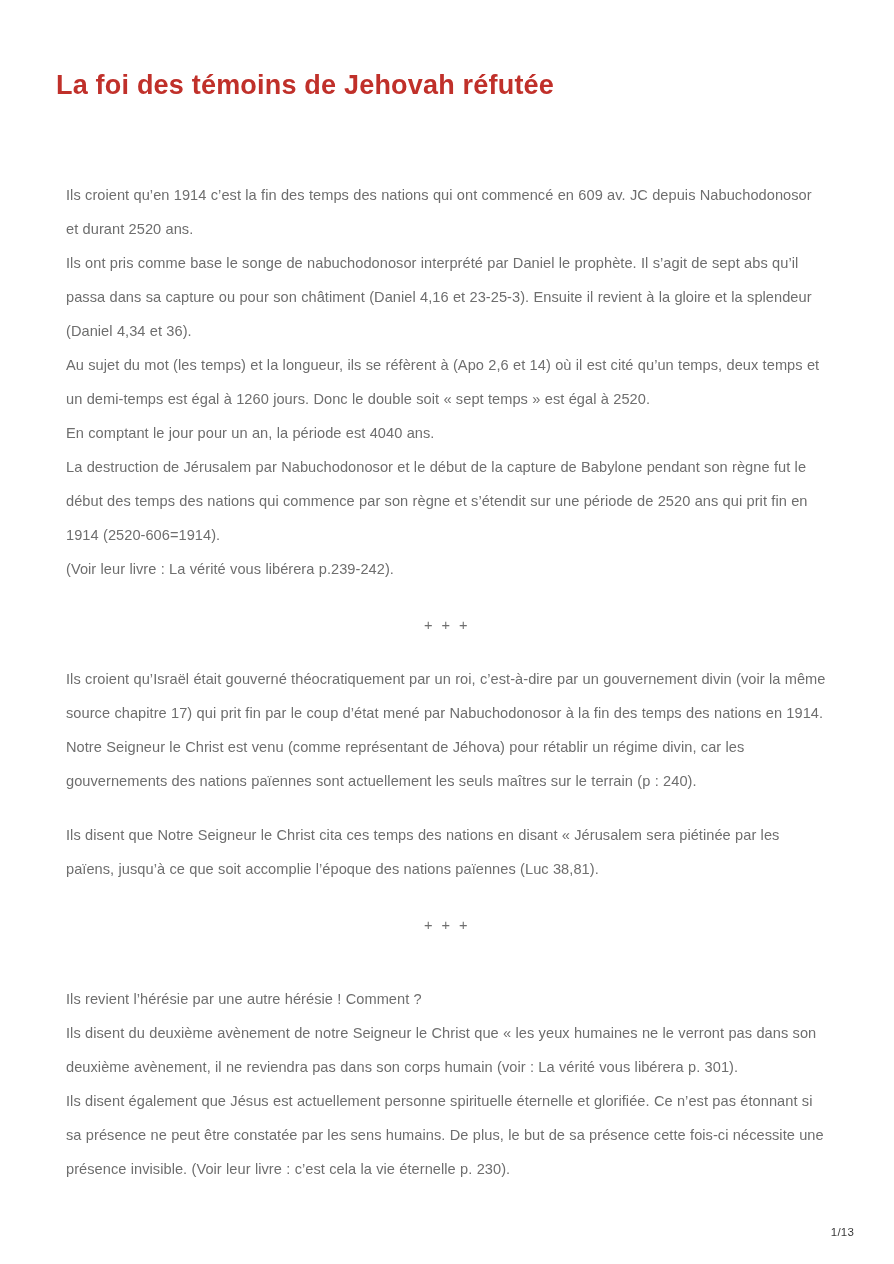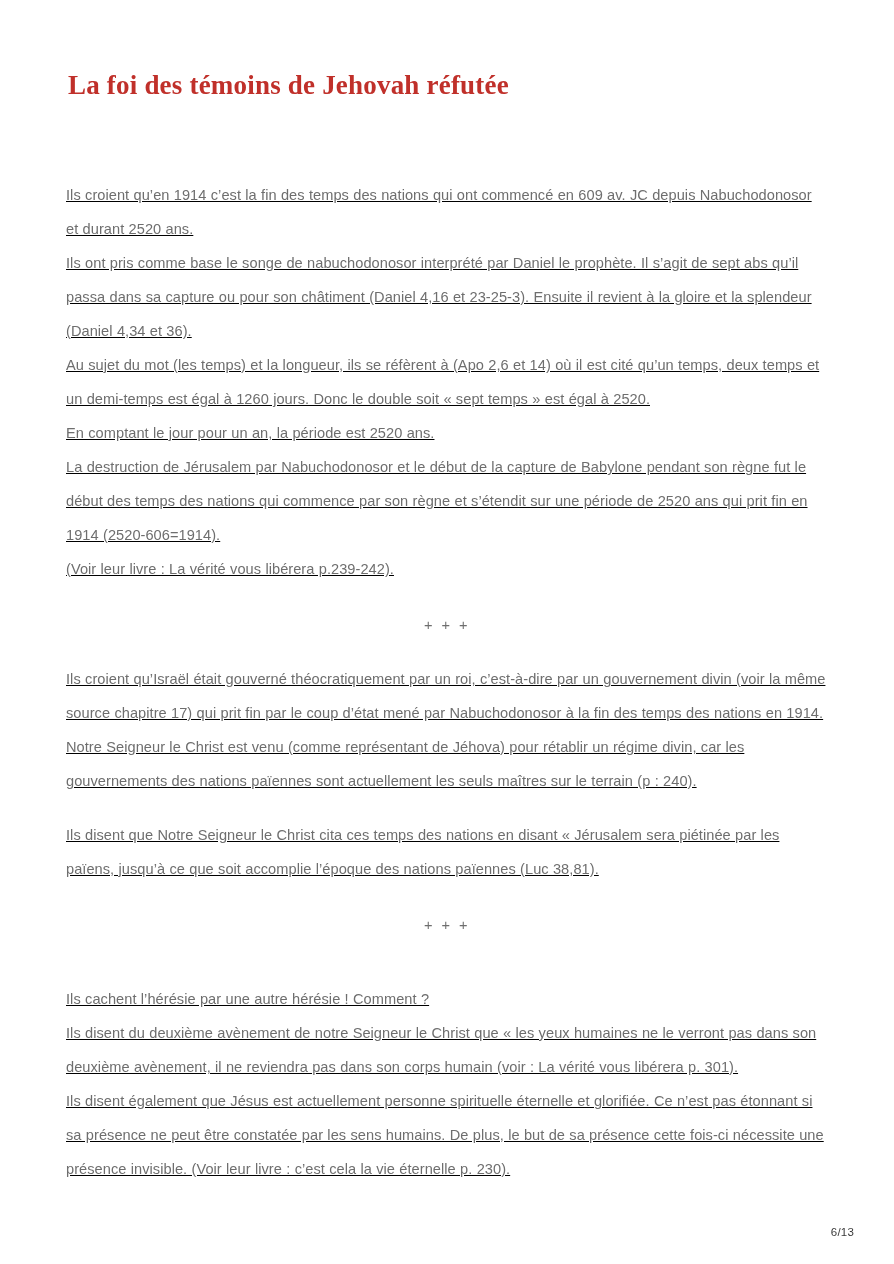--- a/index.html
+++ b/index.html
@@ -19,25 +19,25 @@
   .page {
     position: relative;
     width: 894px;
     height: 1264px;
     box-sizing: border-box;
     padding: 0;
     background: #fff;
   }
   .doc-title {
     position: absolute;
-    left: 68px;
+    left: 56px;
     top: 68px;
     width: 780px;
     margin: 0;
-    font-family: Liberation Serif, serif;
+    font-family: Liberation Sans, sans-serif;
     font-size: 27px;
     font-weight: bold;
     letter-spacing: 0.2px;
     color: #c0302a;
     line-height: 34px;
   }
   .body-area {
     position: absolute;
     left: 66px;
     top: 178px;
@@ -51,21 +51,20 @@
     color: #6e6e6e;
     text-align: left;
     letter-spacing: 0.05px;
     word-spacing: 0.2px;
   }
   .para + .para {
     margin-top: 0;
   }
   .block {
     margin: 0 0 0 0;
-    text-decoration: underline;
   }
   .sep {
     margin: 0;
     padding: 0;
     font-size: 14.6px;
     line-height: 34px;
     color: #6e6e6e;
     text-align: center;
     letter-spacing: 2.5px;
   }
@@ -88,44 +87,44 @@
 <div class="page">
 
   <h1 class="doc-title">La foi des témoins de Jehovah réfutée</h1>
 
   <div class="body-area">
 
     <div class="block">
       <p class="para">Ils croient qu’en 1914 c’est la fin des temps des nations qui ont commencé en 609 av. JC depuis Nabuchodonosor et durant 2520 ans.</p>
       <p class="para">Ils ont pris comme base le songe de nabuchodonosor interprété par Daniel le prophète. Il s’agit de sept abs qu’il passa dans sa capture ou pour son châtiment (Daniel 4,16 et 23-25-3). Ensuite il revient à la gloire et la splendeur (Daniel 4,34 et 36).</p>
       <p class="para">Au sujet du mot (les temps) et la longueur, ils se réfèrent à (Apo 2,6 et 14) où il est cité qu’un temps, deux temps et un demi-temps est égal à 1260 jours. Donc le double soit « sept temps » est égal à 2520.</p>
-      <p class="para">En comptant le jour pour un an, la période est 2520 ans.</p>
+      <p class="para">En comptant le jour pour un an, la période est 4040 ans.</p>
       <p class="para">La destruction de Jérusalem par Nabuchodonosor et le début de la capture de Babylone pendant son règne fut le début des temps des nations qui commence par son règne et s’étendit sur une période de 2520 ans qui prit fin en 1914 (2520-606=1914).</p>
       <p class="para">(Voir leur livre : La vérité vous libérera p.239-242).</p>
     </div>
 
     <div class="spacer-before-sep"></div>
     <p class="sep">+ + +</p>
     <div class="spacer-after-sep"></div>
 
     <div class="block">
       <p class="para">Ils croient qu’Israël était gouverné théocratiquement par un roi, c’est-à-dire par un gouvernement divin (voir la même source chapitre 17) qui prit fin par le coup d’état mené par Nabuchodonosor à la fin des temps des nations en 1914. Notre Seigneur le Christ est venu (comme représentant de Jéhova) pour rétablir un régime divin, car les gouvernements des nations païennes sont actuellement les seuls maîtres sur le terrain (p : 240).</p>
       <div class="spacer-para"></div>
       <p class="para">Ils disent que Notre Seigneur le Christ cita ces temps des nations en disant « Jérusalem sera piétinée par les païens, jusqu’à ce que soit accomplie l’époque des nations païennes (Luc 38,81).</p>
     </div>
 
     <div class="spacer-before-sep"></div>
     <p class="sep">+ + +</p>
     <div class="spacer-after-sep"></div>
     <div class="spacer-para"></div>
 
     <div class="block">
-      <p class="para">Ils cachent l’hérésie par une autre hérésie ! Comment ?</p>
+      <p class="para">Ils revient l’hérésie par une autre hérésie ! Comment ?</p>
       <p class="para">Ils disent du deuxième avènement de notre Seigneur le Christ que « les yeux humaines ne le verront pas dans son deuxième avènement, il ne reviendra pas dans son corps humain (voir : La vérité vous libérera p. 301).</p>
       <p class="para">Ils disent également que Jésus est actuellement personne spirituelle éternelle et glorifiée. Ce n’est pas étonnant si sa présence ne peut être constatée par les sens humains. De plus, le but de sa présence cette fois-ci nécessite une présence invisible. (Voir leur livre : c’est cela la vie éternelle p. 230).</p>
 
     </div>
 
   </div>
 
-  <div class="page-number">6/13</div>
+  <div class="page-number">1/13</div>
 
 </div>
 
 </body></html>

